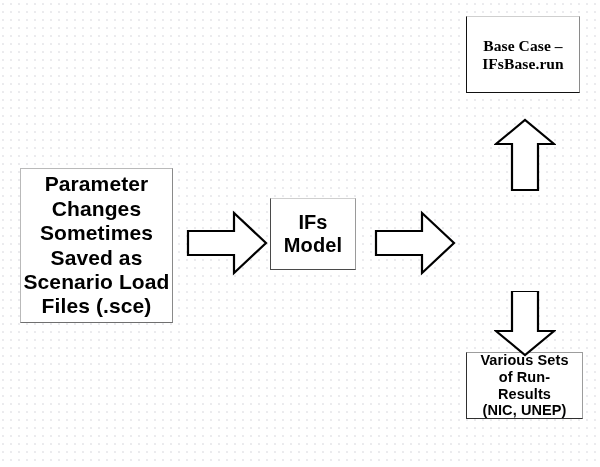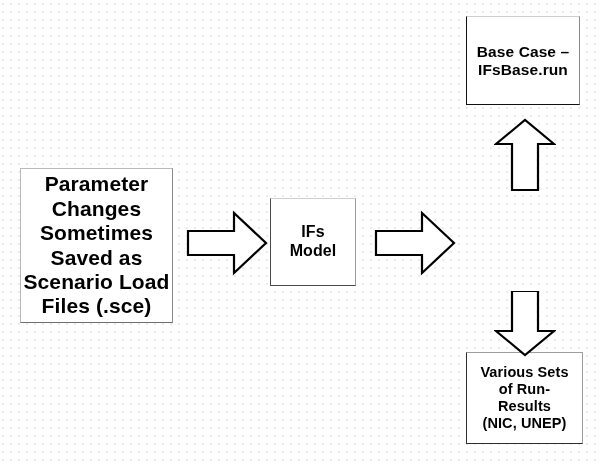--- a/index.html
+++ b/index.html
@@ -47,55 +47,56 @@
     border-right-color: #8a8a8a;
     border-bottom-color: #6f6f6f;
     font-size: 21px;
   }
 
   
   .node-model {
     left: 270px;
     top: 198px;
     width: 86px;
-    height: 88px;
+    height: 72px;
     border: 1px solid #cfcfcf;
     border-left-color: #4a4a4a;
     border-bottom-color: #4a4a4a;
     border-right-color: #9a9a9a;
-    font-size: 16px;
+    font-size: 20px;
   }
 
   
   .node-base {
     left: 466px;
     top: 16px;
     width: 114px;
-    height: 89px;
+    height: 77px;
     border: 1px solid #cfcfcf;
     border-left-color: #111111;
     border-bottom-color: #111111;
     border-right-color: #8a8a8a;
     font-size: 15.5px;
+    font-family: Liberation Serif, serif;
   }
   .node-runfile {
     left: 469px;
     top: 187px;
     width: 111px;
     height: 101px;
     border: 1px solid #9d9d9d;
     border-left-color: #3a3a3a;
     border-bottom-color: #3a3a3a;
     font-size: 18px;
   }
   .node-various {
     left: 466px;
     top: 352px;
     width: 117px;
-    height: 92px;
+    height: 67px;
     border: 1px solid #9d9d9d;
     border-left-color: #2f2f2f;
     border-bottom-color: #2f2f2f;
     font-size: 14.5px;
   }
 
   
   .arrow {
     position: absolute;
     overflow: visible;

